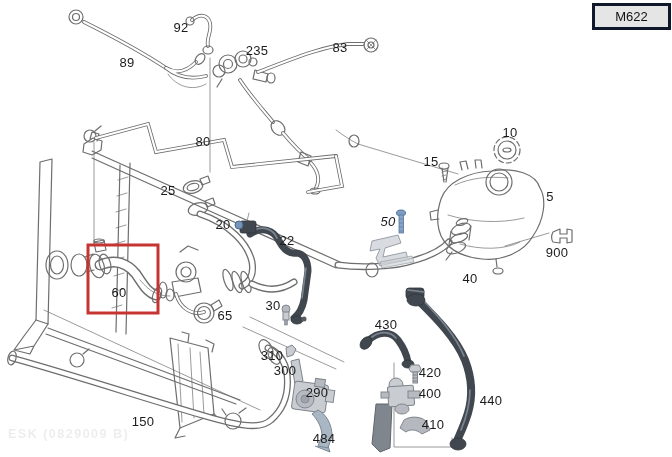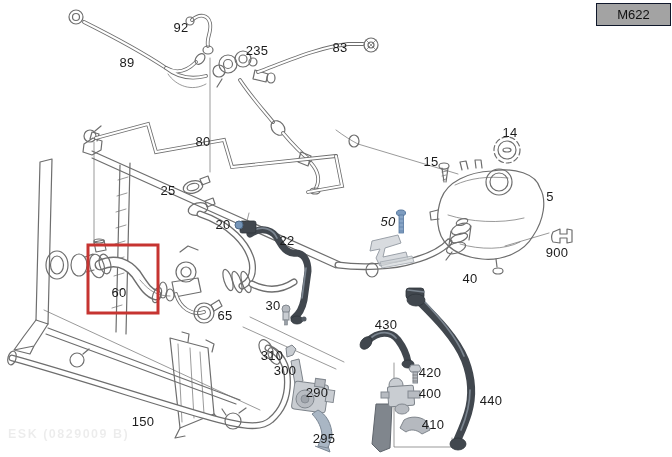--- a/index.html
+++ b/index.html
@@ -15,22 +15,22 @@
   .t4i{fill:none;stroke:#fff;stroke-width:2.1;stroke-linecap:round;}
   .dko{fill:none;stroke:var(--dark,#41474e);stroke-width:7;stroke-linecap:round;stroke-linejoin:round;}
   .dks{fill:none;stroke:#7b8590;stroke-width:1.7;stroke-linecap:round;}
   .metal{fill:var(--metal,#c9cdd2);stroke:#7e848b;stroke-width:1;}
   .metal2{fill:#b7bbc1;stroke:#82888f;stroke-width:1;}
   .darkfill{fill:var(--dark,#41474e);stroke:#2f353b;stroke-width:.8;}
   .bluefill{fill:var(--blue,#7595b8);stroke:#4d6886;stroke-width:1;}
   
   .part-label{position:absolute;transform:translate(-50%,-50%);font-size:13px;color:#1b1b1b;
               letter-spacing:.3px;white-space:nowrap;}
-  .code-box{position:absolute;top:3px;right:1px;width:73px;height:21px;border:1px solid #0f172a;
-            background:#a3a3a3;display:flex;align-items:center;justify-content:center;
+  .code-box{position:absolute;top:3px;right:1px;width:73px;height:21px;border:3px solid #0f172a;
+            background:#e5e5e5;display:flex;align-items:center;justify-content:center;
             font-size:13px;color:#111;}
   .watermark{position:absolute;left:8px;top:427px;font-size:12.5px;font-weight:bold;
              letter-spacing:1.5px;color:#000;opacity:.07;filter:blur(.4px);}
 </style>
 </head>
 <body>
 
 <div class="stage">
 
   <svg width="672" height="457" viewBox="0 0 672 457">
@@ -284,35 +284,35 @@
   </svg>
 
   <div id="labels" style="position:absolute;left:0;top:0;width:672px;height:457px;">
       <span class="part-label" style="left: 127px; top: 62px;">89</span>
       <span class="part-label" style="left: 181px; top: 27px;">92</span>
       <span class="part-label" style="left: 257px; top: 50px;">235</span>
       <span class="part-label" style="left: 340px; top: 47px;">83</span>
       <span class="part-label" style="left: 203px; top: 141px;">80</span>
       <span class="part-label" style="left: 168px; top: 190px;">25</span>
       <span class="part-label" style="left: 223px; top: 224px;">20</span>
-      <span class="part-label" style="left: 510px; top: 132px;">14</span>
+      <span class="part-label" style="left: 510px; top: 132px;">10</span>
       <span class="part-label" style="left: 431px; top: 161px;">15</span>
       <span class="part-label" style="left: 550px; top: 196px;">5</span>
       <span class="part-label" style="left: 388px; top: 221px; font-style: italic;">50</span>
       <span class="part-label" style="left: 557px; top: 252px;">900</span>
       <span class="part-label" style="left: 470px; top: 278px; text-align: right;">40</span>
       <span class="part-label" style="left: 287px; top: 240px;">22</span>
       <span class="part-label" style="left: 273px; top: 305px;">30</span>
       <span class="part-label" style="left: 119px; top: 292px;">60</span>
       <span class="part-label" style="left: 225px; top: 315px;">65</span>
       <span class="part-label" style="left: 143px; top: 421px; text-align: right;">150</span>
       <span class="part-label" style="left: 272px; top: 355px;">310</span>
       <span class="part-label" style="left: 285px; top: 370px;">300</span>
       <span class="part-label" style="left: 317px; top: 392px;">290</span>
-      <span class="part-label" style="left: 324px; top: 438px;">295</span>
+      <span class="part-label" style="left: 324px; top: 438px;">484</span>
       <span class="part-label" style="left: 386px; top: 324px;">430</span>
       <span class="part-label" style="left: 430px; top: 372px;">420</span>
       <span class="part-label" style="left: 430px; top: 393px;">400</span>
       <span class="part-label" style="left: 433px; top: 424px;">410</span>
       <span class="part-label" style="left: 491px; top: 400px;">440</span>
     </div>
 
   <div class="code-box">
     <span>M622</span>
   </div>

